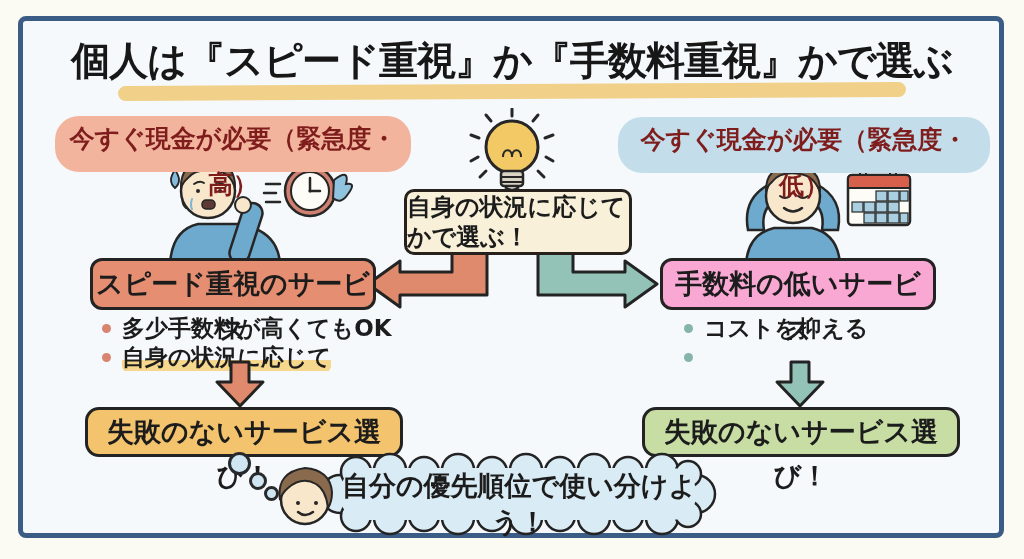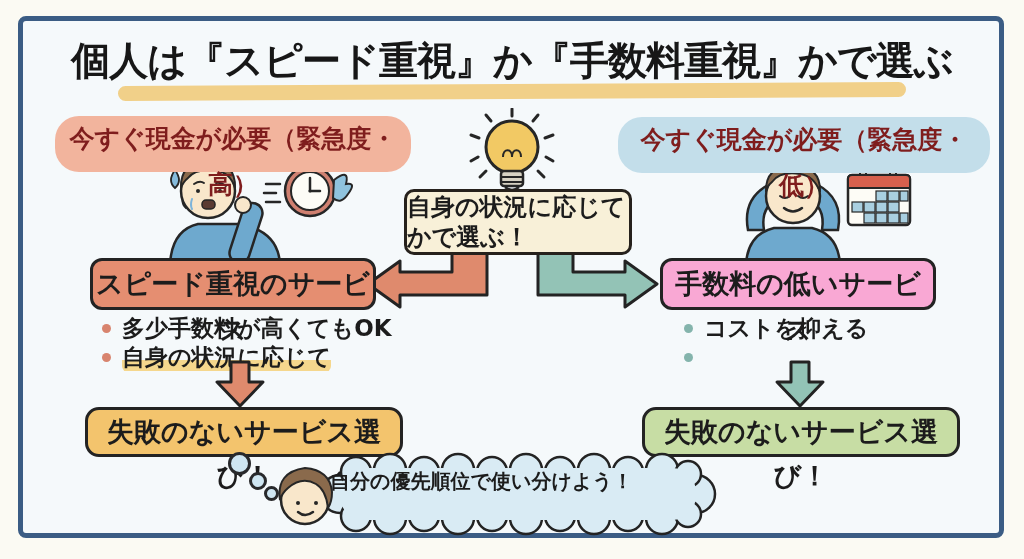--- a/index.html
+++ b/index.html
@@ -63,22 +63,22 @@
   }
   .result-left{left:85px;width:312px;background:#f3c46d;}
   .result-right{left:642px;width:312px;background:#c7dda4;}
   
   .tdot{border-radius:50%;background:#cfe6f2;border:3px solid #28292b;z-index:3;}
   .tdot1{left:228px;top:452px;width:17px;height:17px;}
   .tdot2{left:249px;top:472px;width:12px;height:12px;}
   .tdot3{left:264px;top:486px;width:9px;height:9px;}
   
   .bubble-text{
-    left:330px;top:468px;width:378px;text-align:left;
-    font-size:20px;font-weight:900;z-index:4;
+    left:330px;top:468px;width:378px;text-align:center;
+    font-size:27px;font-weight:900;z-index:4;
   }
   svg{display:block;}
 </style>
 </head>
 <body>
 
 <div class="abs frame"></div>
 
 <div class="abs title-wrap">
   <span class="title-underline"></span>

